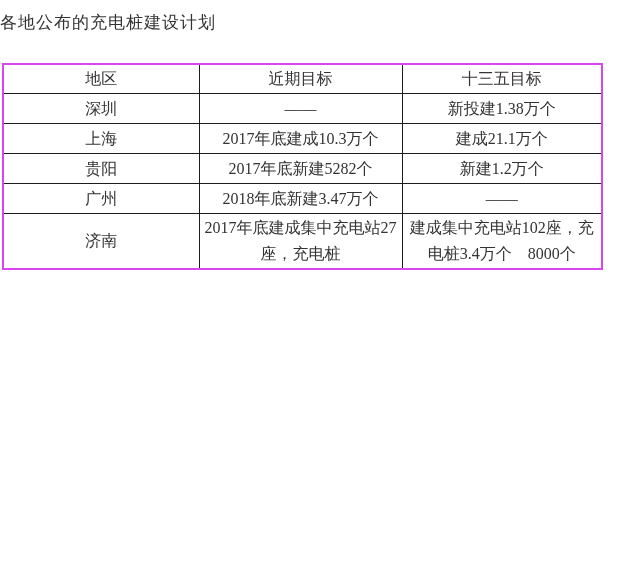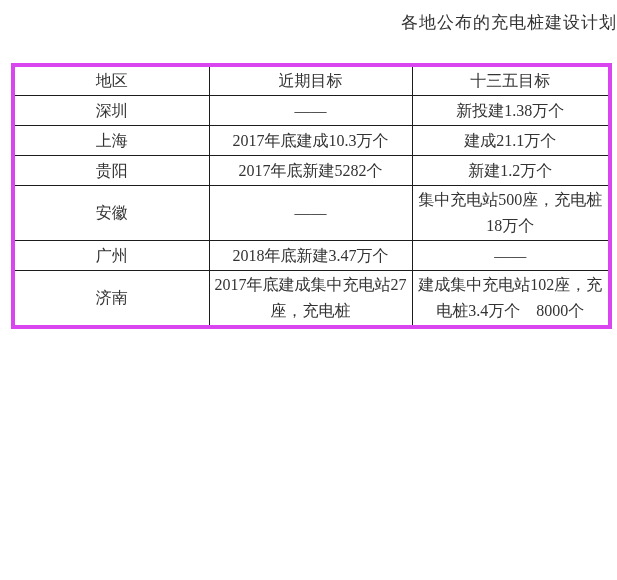--- a/index.html
+++ b/index.html
@@ -13,33 +13,33 @@
     background: #ffffff;
     font-family: "Liberation Serif", "DejaVu Serif", serif;
     color: #333333;
     overflow: hidden;
   }
   .page-title {
     position: absolute;
     top: 11px;
     left: 0;
     width: 100%;
-    text-align: right;
+    text-align: left;
     font-size: 17px;
     letter-spacing: 1px;
     color: #333333;
   }
   table.plan-table {
     position: absolute;
     top: 63px;
-    left: 11px;
+    left: 2px;
     width: 601px;
     border-collapse: collapse;
     table-layout: fixed;
-    border: 4px solid #d946ef;
+    border: 2px solid #d946ef;
     background: #ffffff;
   }
   table.plan-table th,
   table.plan-table td {
     border: 1px solid #1c1c1c;
     text-align: center;
     vertical-align: middle;
     font-size: 16px;
     font-weight: normal;
     line-height: 26px;
@@ -80,25 +80,20 @@
       <td>上海</td>
       <td>2017年底建成10.3万个</td>
       <td>建成21.1万个</td>
     </tr>
     <tr>
       <td>贵阳</td>
       <td>2017年底新建5282个</td>
       <td>新建1.2万个</td>
     </tr>
     <tr>
-      <td>安徽</td>
-      <td>——</td>
-      <td>集中充电站500座，充电桩18万个</td>
-    </tr>
-    <tr>
       <td>广州</td>
       <td>2018年底新建3.47万个</td>
       <td>——</td>
     </tr>
     <tr>
       <td>济南</td>
       <td>2017年底建成集中充电站27座，充电桩</td>
       <td>建成集中充电站102座，充电桩3.4万个　8000个</td>
     </tr>
   </tbody>

